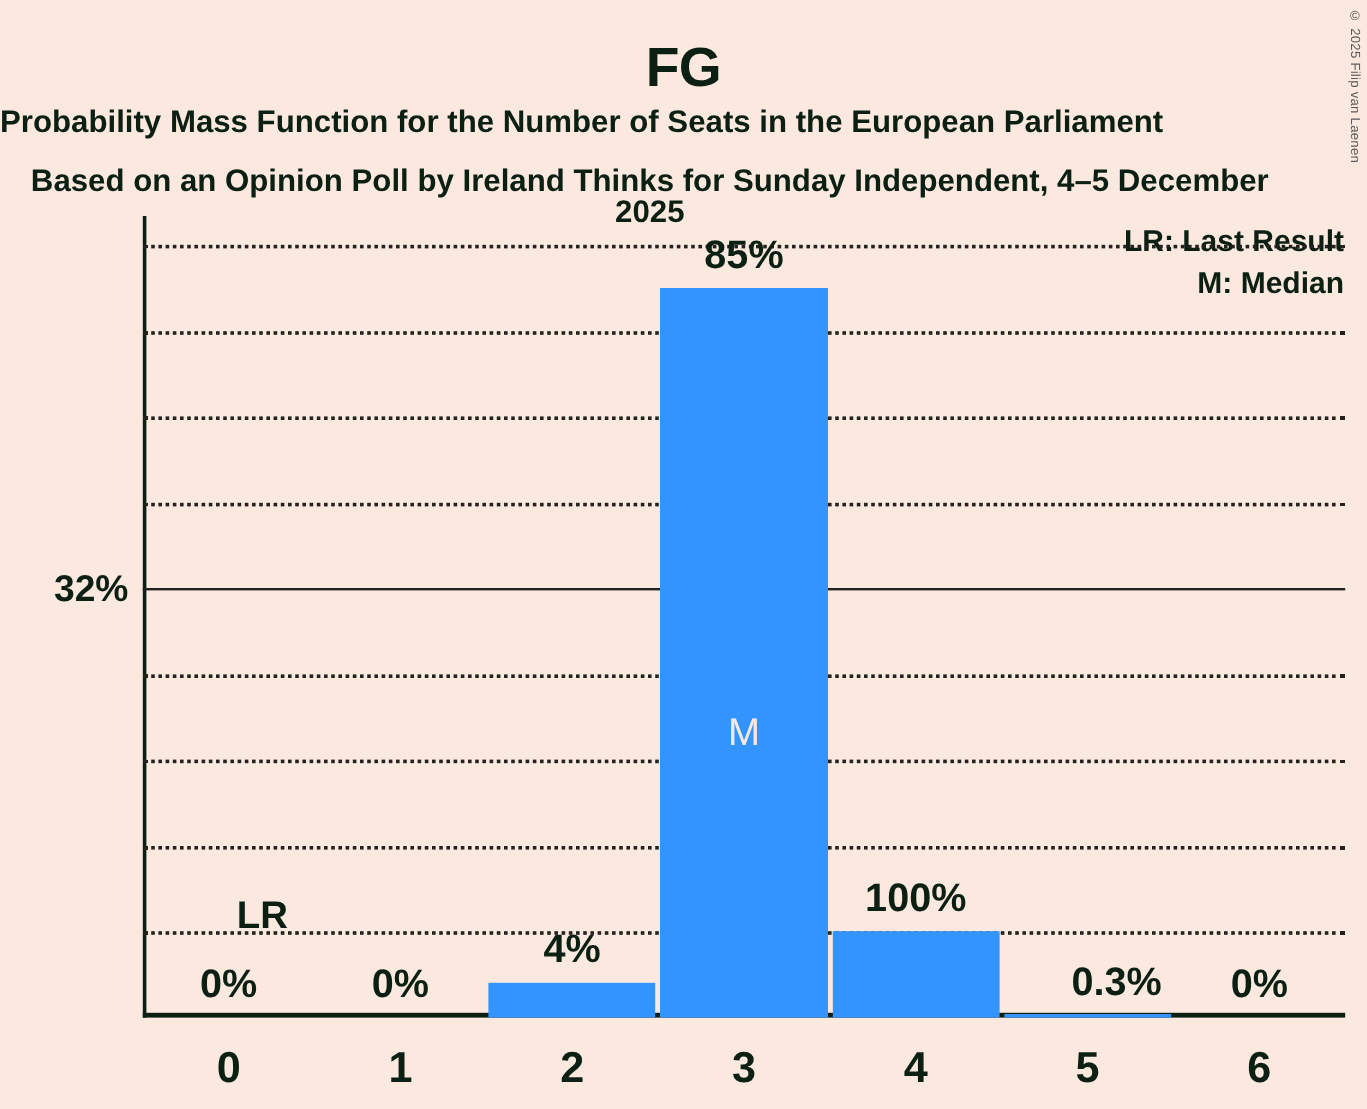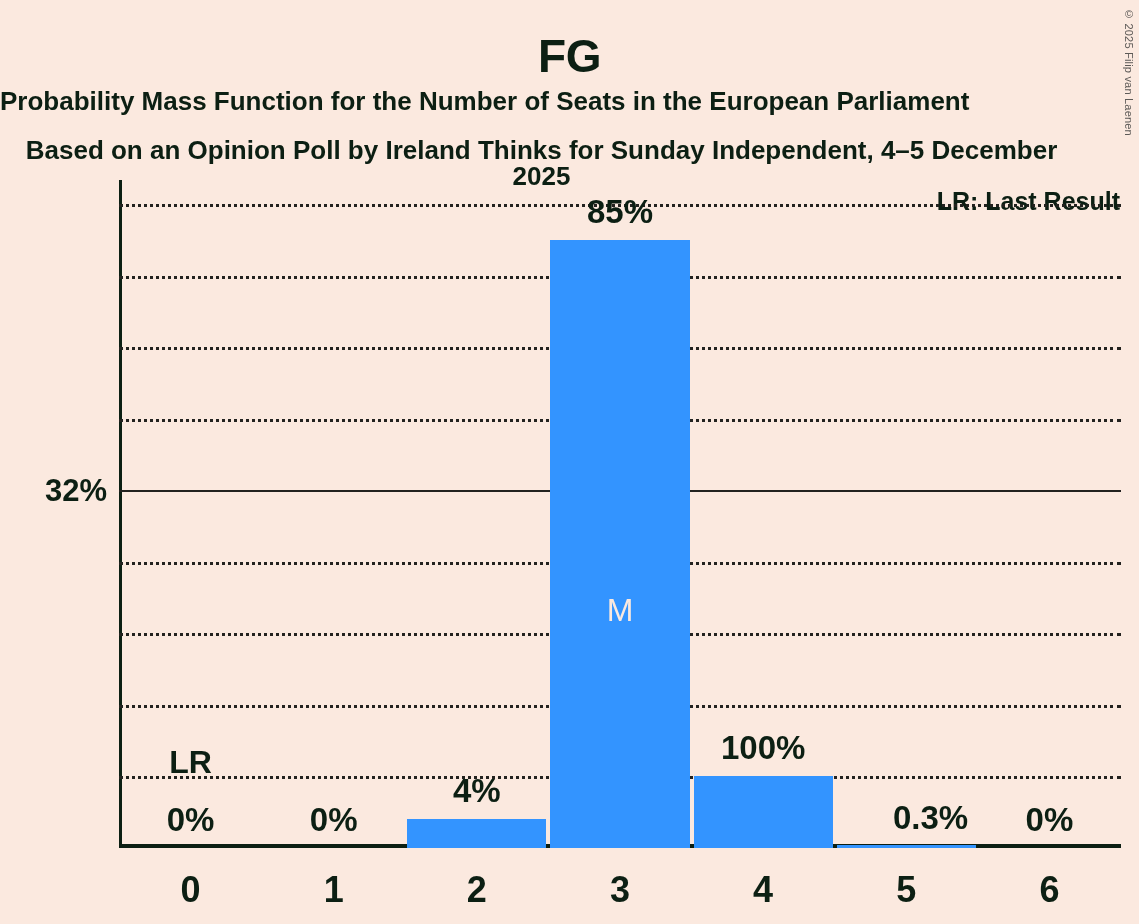--- a/index.html
+++ b/index.html
@@ -128,39 +128,41 @@
     font-size: 32px;
     color: #fbe9df;
     line-height: 1;
   }
   .lastresult-marker {
     position: absolute;
     text-align: center;
     font-size: 32px;
     font-weight: bold;
     line-height: 1;
+    margin-left: 28px;
   }
   .x-tick-label {
     position: absolute;
     text-align: center;
     font-size: 36px;
     font-weight: bold;
     line-height: 1;
   }
 </style>
 </head>
 <body>
 
 <div id="chart-title">FG</div>
 <div id="chart-subtitle">Probability Mass Function for the Number of Seats in the European Parliament</div>
 <div id="chart-subsubtitle">Based on an Opinion Poll by Ireland Thinks for Sunday Independent, 4–5 December 2025</div>
 <div id="copyright-notice">© 2025 Filip van Laenen</div>
 
 <div id="legend">
   <div>LR: Last Result</div>
+  <div>M: Median</div>
 </div>
 
 <div id="plot-area">
   <div id="y-axis-line"></div>
   <div id="x-axis-line"></div>
   <div id="gridlines-layer">
       <div class="gridline" style="top: 596.48px;"></div>
       <div class="gridline" style="top: 524.959px;"></div>
       <div class="gridline" style="top: 453.439px;"></div>
       <div class="gridline" style="top: 381.919px;"></div>

